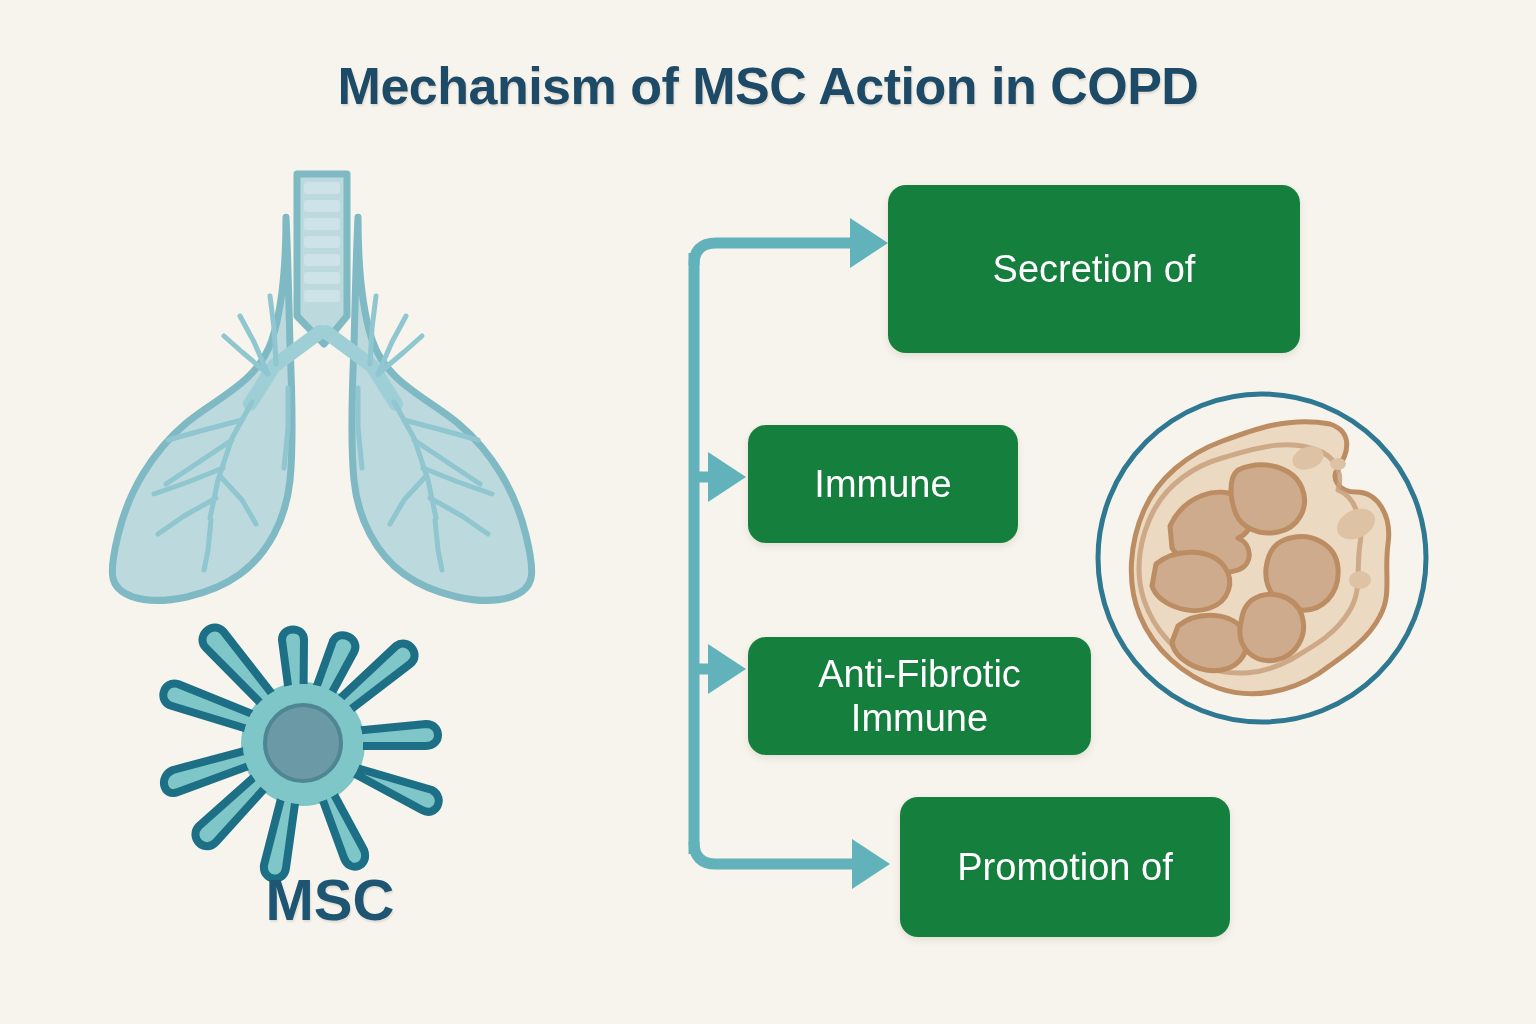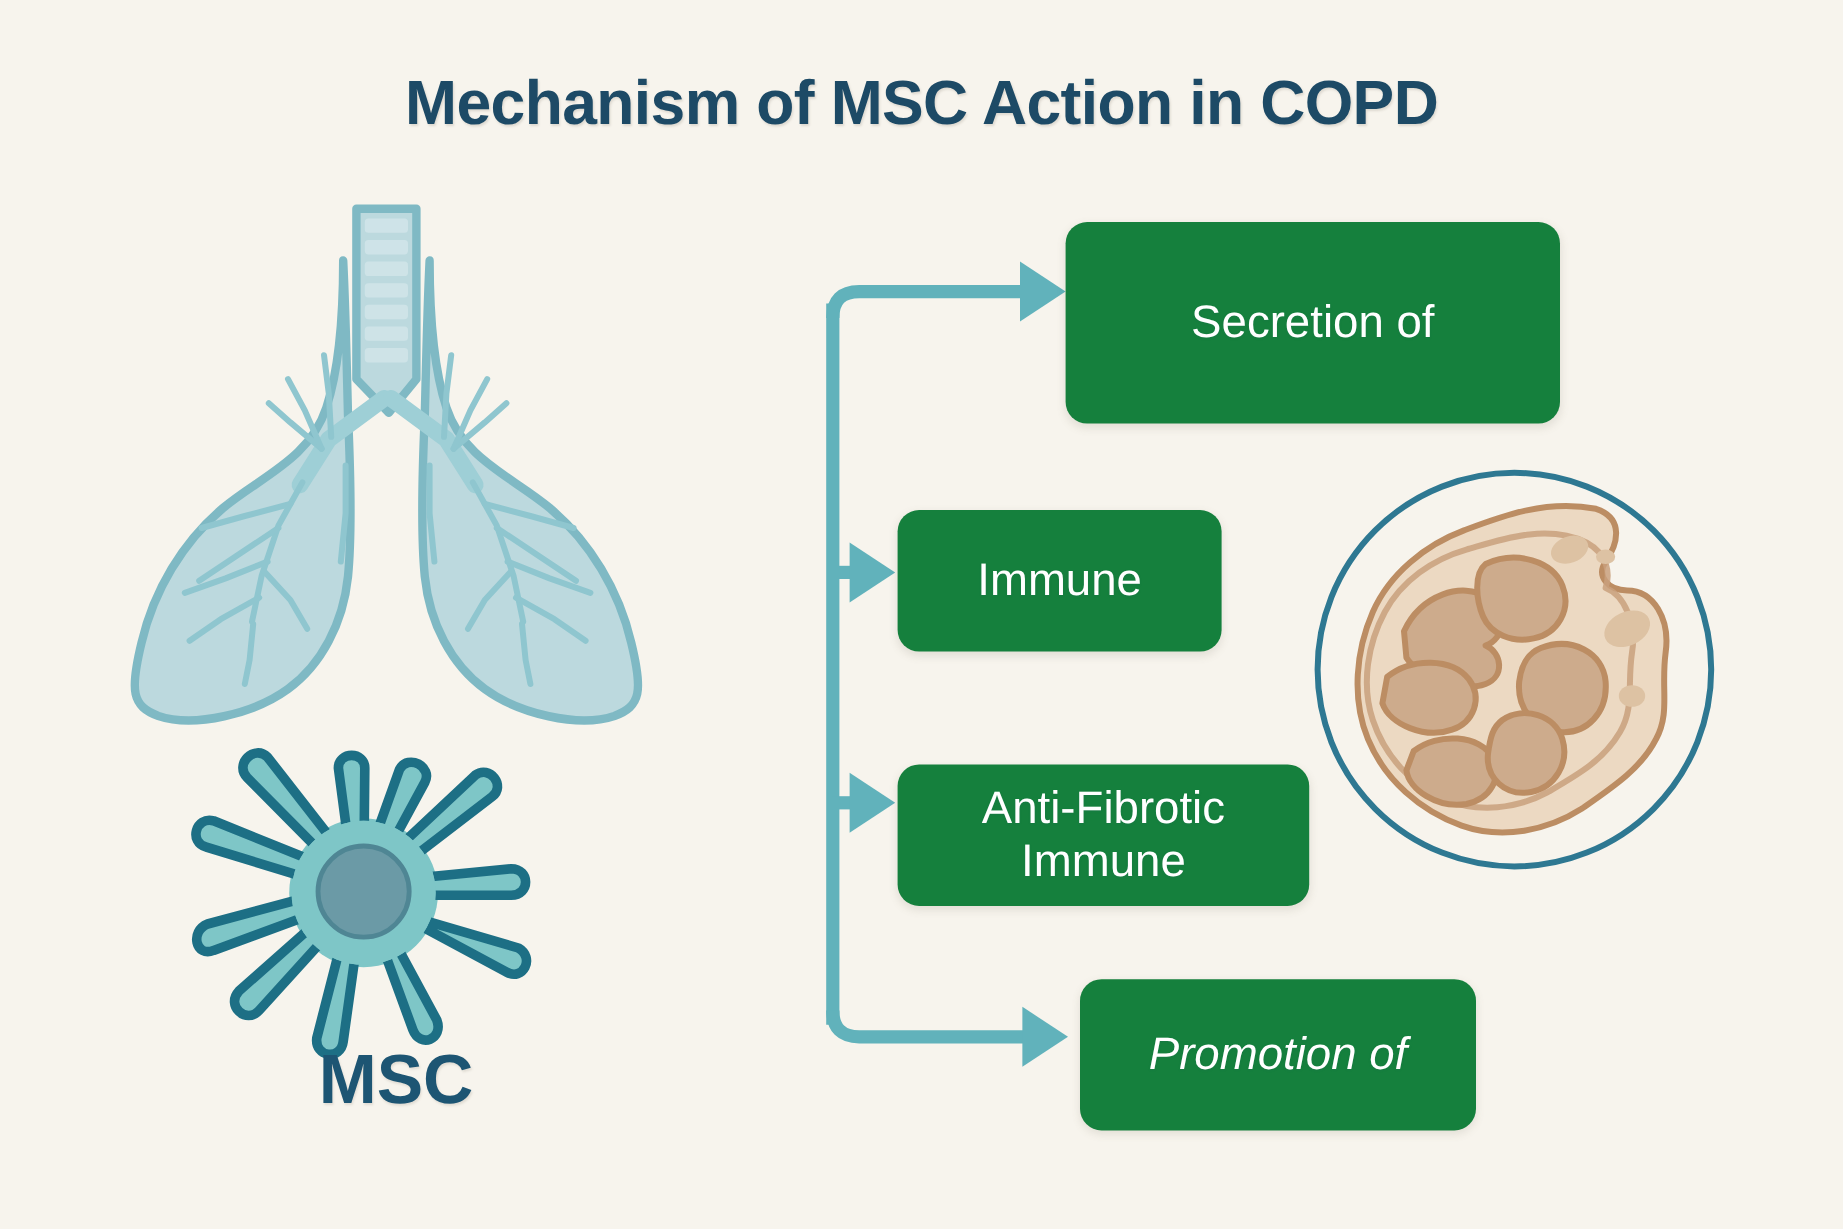--- a/index.html
+++ b/index.html
@@ -67,21 +67,21 @@
     line-height: 1.16;
     padding: 10px 18px;
     box-shadow: 0 3px 7px rgba(120,110,95,0.16);
     text-shadow: 0 1px 2px rgba(40,90,100,0.18);
   }
   .node-box .ln { display: block; white-space: nowrap; }
 
   #box-cytokines { left: 888px; top: 185px; width: 412px; height: 168px; }
   #box-immune    { left: 748px; top: 425px; width: 270px; height: 118px; }
   #box-fibrotic  { left: 748px; top: 637px; width: 343px; height: 118px; }
-  #box-angio     { left: 900px; top: 816px; width: 330px; height: 126px; font-style: italic; }
+  #box-angio     { left: 900px; top: 797px; width: 330px; height: 140px; }
 
   .micro-wrap {
     position: absolute;
     left: 1092px;
     top: 388px;
     width: 340px;
     height: 340px;
   }
   .lungs-wrap {
     position: absolute;

